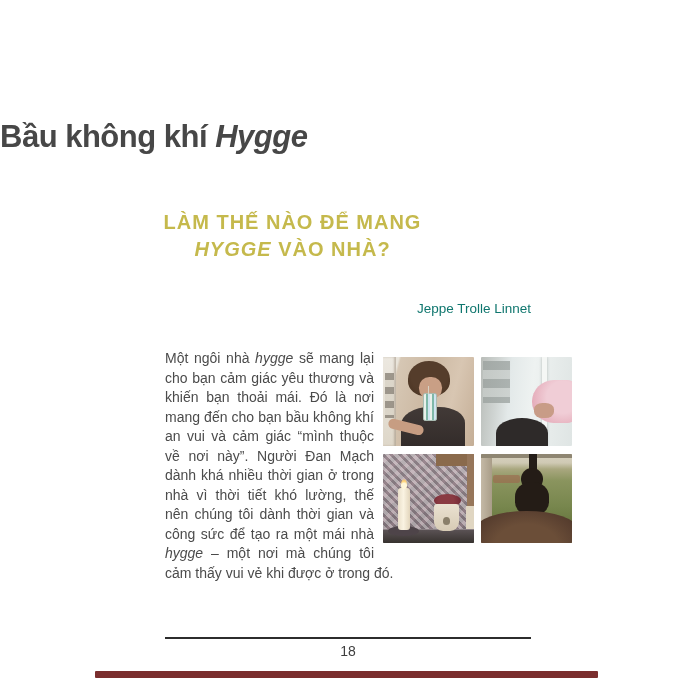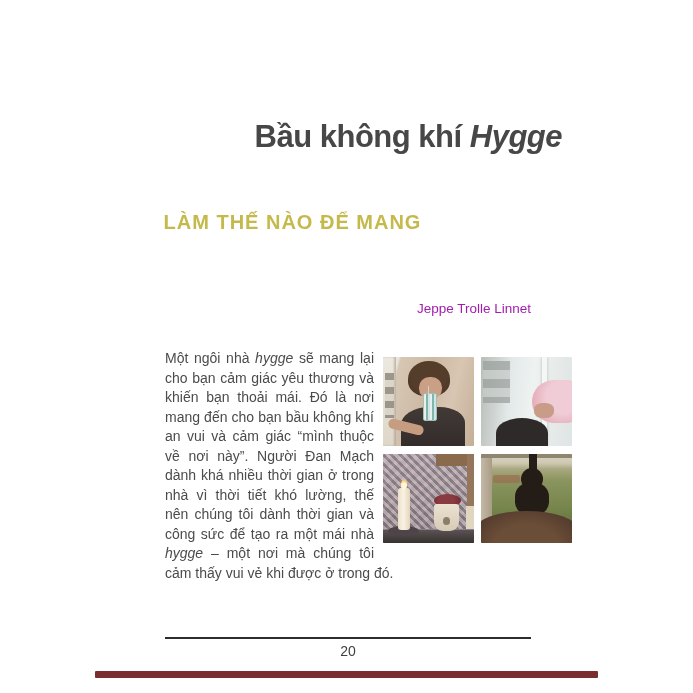--- a/index.html
+++ b/index.html
@@ -3,37 +3,37 @@
 <meta charset="utf-8">
 <style>
   html,body{margin:0;padding:0;background:#ffffff;}
   .page{
     position:relative;width:693px;height:693px;background:#ffffff;overflow:hidden;
     font-family:"Liberation Sans",sans-serif;color:#4b4b4b;
   }
   .em{font-style:italic;}
 
   .title{
-    position:absolute;top:98px;left:0;width:562px;text-align:right;
+    position:absolute;top:98px;left:0;width:562px;text-align:left;
     font-size:31px;font-weight:700;color:#474747;letter-spacing:-0.5px;
   }
   .subtitle{
     position:absolute;top:192px;left:0;width:585px;text-align:center;
     font-size:20px;font-weight:700;color:#c5b94c;line-height:27px;letter-spacing:1px;
   }
   .quote-block{
     position:absolute;top:290px;left:165px;width:366px;
     font-size:13.5px;color:#555555;line-height:17px;
   }
   .qmark{
     font-weight:700;font-family:"DejaVu Serif",serif;
     font-size:15px;color:#3a3a3a;letter-spacing:-1px;
   }
   .attribution{
-    margin-top:10px;text-align:right;font-size:13.5px;color:#a21caf;
+    margin-top:10px;text-align:right;font-size:13.5px;color:#0f766e;
   }
   .body-block{
     position:absolute;top:349px;left:165px;width:366px;
     font-size:14px;line-height:19.5px;color:#4b4b4b;
   }
   .body-block p{margin:0;text-align:justify;}
   .para2{clear:right;margin-top:9px !important;}
 
   .photo-grid{
     float:right;width:189px;height:186px;
@@ -93,20 +93,21 @@
 </style>
 </head>
 <body>
 
 <div class="page">
 
   <h1 class="title"><span>Bầu không khí </span><span class="em">Hygge</span></h1>
 
   <h2 class="subtitle">
     <span>LÀM THẾ NÀO ĐỂ MANG</span><br>
+    <span><span class="em">HYGGE</span><span> VÀO NHÀ?</span></span>
   </h2>
 
   <div class="quote-block">
     <div class="attribution">Jeppe Trolle Linnet</div>
   </div>
 
   <div class="body-block">
 
     <div class="photo-grid">
       <div class="photo ph-woman" aria-label="Woman drinking from a striped glass beside a window">
@@ -148,16 +149,16 @@
         <div class="pet-body"></div>
         <div class="fur"></div>
       </div>
     </div>
 
     <p><span>Một ngôi nhà </span><span class="em">hygge</span><span> sẽ mang lại cho bạn cảm giác yêu thương và khiến bạn thoải mái. Đó là nơi mang đến cho bạn bầu không khí an vui và cảm giác “mình thuộc về nơi này”. Người Đan Mạch dành khá nhiều thời gian ở trong nhà vì thời tiết khó lường, thế nên chúng tôi dành thời gian và công sức để tạo ra một mái nhà </span><span class="em">hygge</span><span> – một nơi mà chúng tôi cảm thấy vui vẻ khi được ở trong đó.</span></p>
 
   </div>
 
   <div class="footer-rule"></div>
-  <div class="page-number">20</div>
+  <div class="page-number">18</div>
   <div class="book-edge-bar"></div>
 
 </div>
 
 </body></html>

